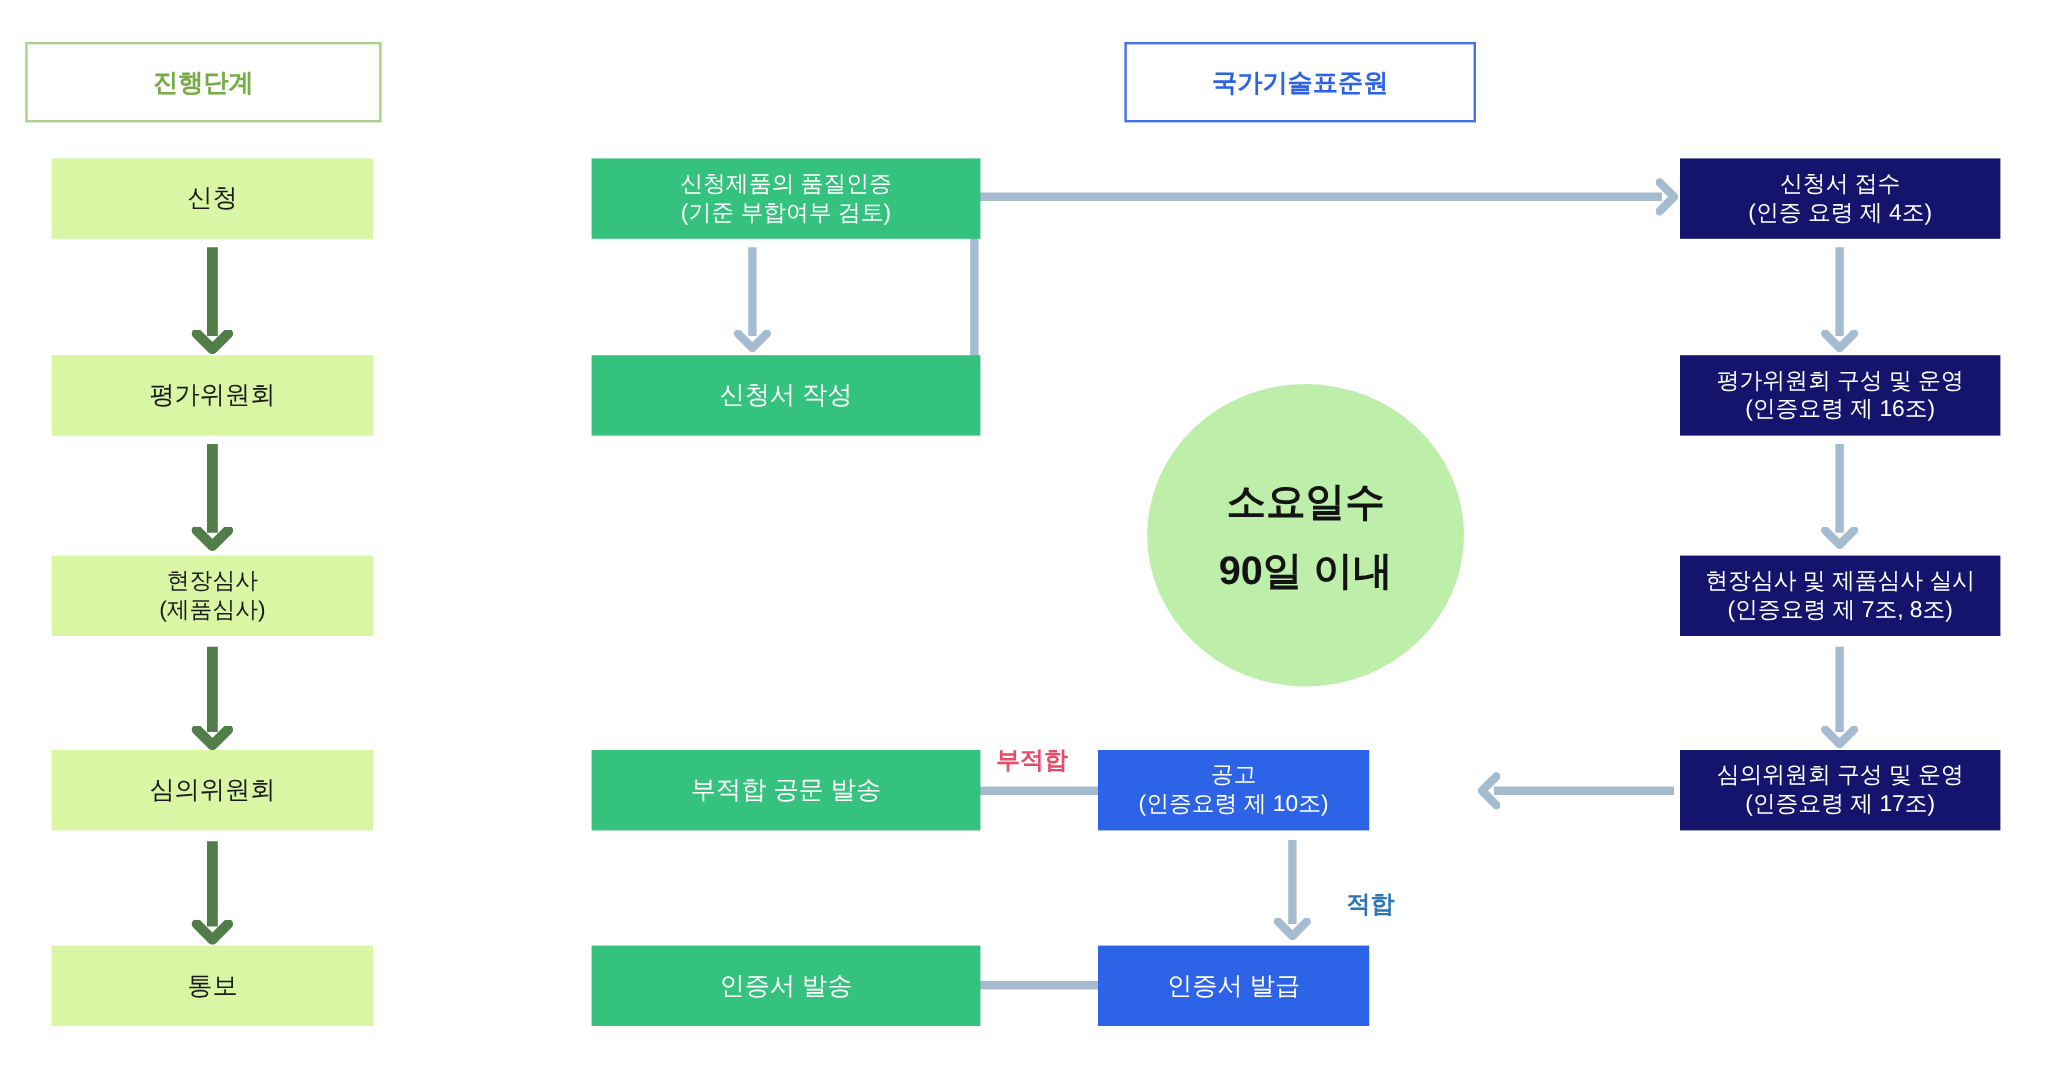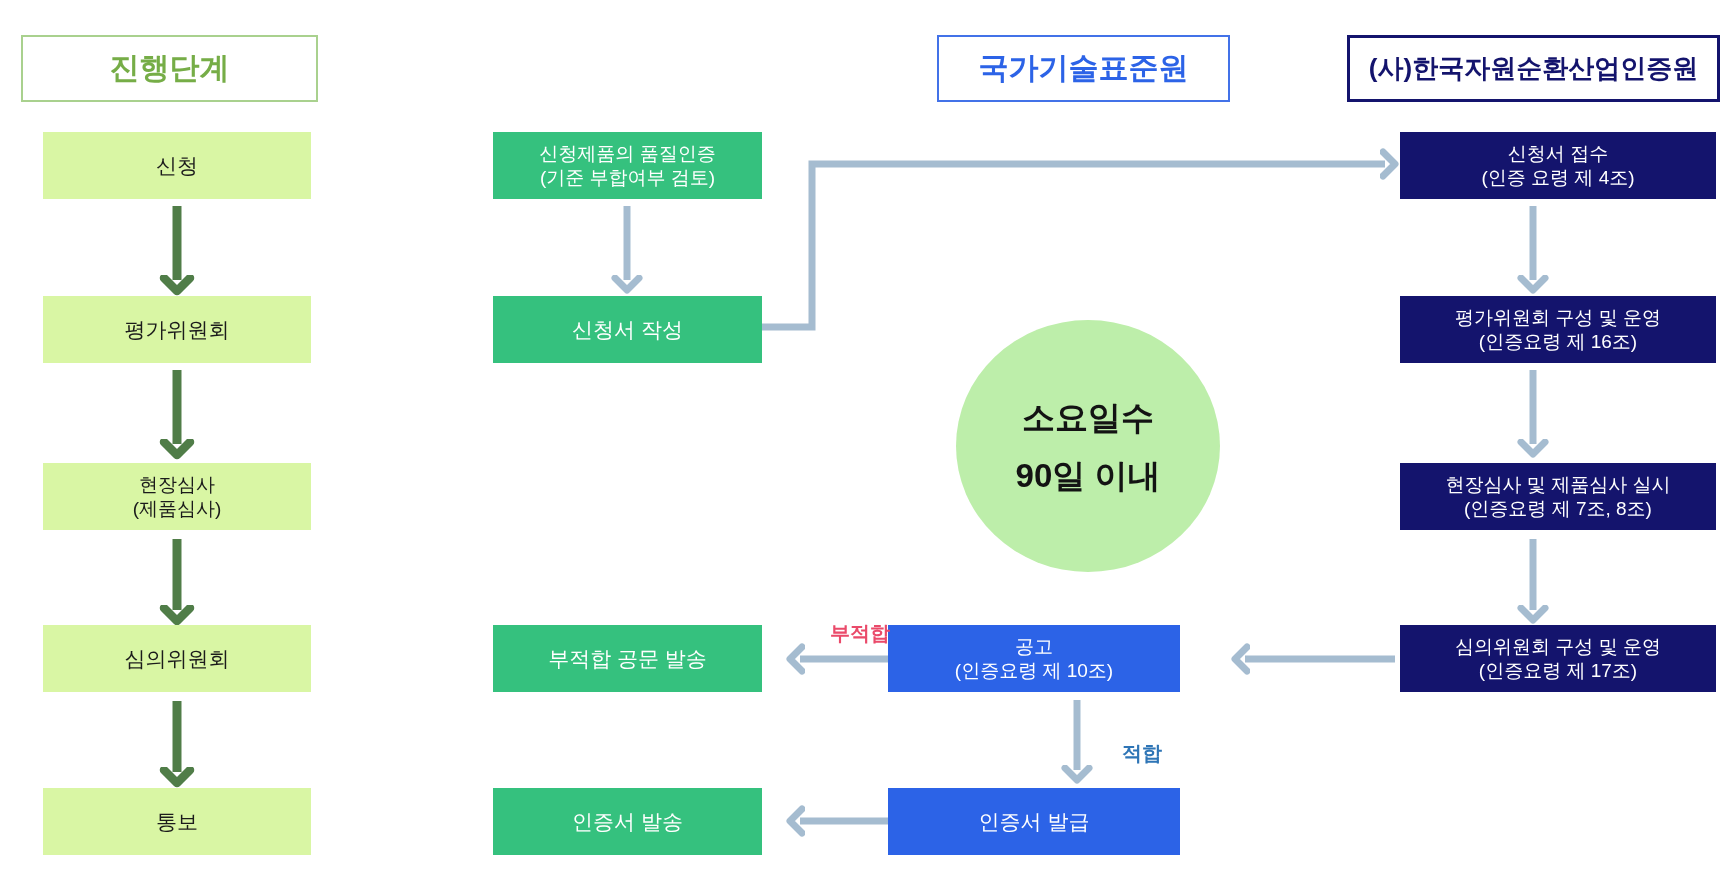--- a/index.html
+++ b/index.html
@@ -14,33 +14,33 @@
     --c-pass:#2e75b6;
     --c-h1-border:#a9d18e;
     --c-h1-text:#76ad47;
     --c-h3-border:#4372e8;
   }
   html,body{margin:0;padding:0;background:#ffffff;}
   body{font-family:"Liberation Sans","DejaVu Sans",sans-serif;}
   .canvas{position:relative;width:1727px;height:889px;background:#ffffff;overflow:hidden;}
   .arrow-layer{position:absolute;left:0;top:0;width:1727px;height:889px;pointer-events:none;}
   .hdr{position:absolute;top:35px;height:67px;background:#fff;display:flex;align-items:center;justify-content:center;
-       font-weight:bold;font-size:30px;box-sizing:border-box;}
+       font-weight:bold;font-size:21px;box-sizing:border-box;}
   .hdr.h1{left:21px;width:297px;border:2px solid var(--c-h1-border);color:var(--c-h1-text);}
   .hdr.h2{left:471px;width:315px;border:2px solid var(--c-green);color:var(--c-green);}
   .hdr.h3{left:925px;width:293px;border:2px solid var(--c-h3-border);color:var(--c-blue);margin-left:12px;}
   .hdr.h4{left:1347px;width:373px;border:3px solid var(--c-navy);color:var(--c-navy);font-size:26px;}
   .box{position:absolute;height:67px;display:flex;flex-direction:column;align-items:center;justify-content:center;
        text-align:center;box-sizing:border-box;line-height:25px;}
   .box.single{font-size:21px;text-align:center;}
   .box.double{font-size:19px;line-height:24px;}
   .c1{left:43px;width:268px;background:var(--c-lightgreen);color:#1b1b1b;}
-  .c2{left:493px;width:269px;background:var(--c-green);color:#ffffff;}
-  .c3{left:888px;width:292px;background:var(--c-blue);color:#ffffff;}
-  .c4{left:1400px;width:316px;background:var(--c-navy);color:#ffffff;}
+  .c2{left:493px;width:324px;background:var(--c-green);color:#ffffff;}
+  .c3{left:915px;width:226px;background:var(--c-blue);color:#ffffff;}
+  .c4{left:1400px;width:267px;background:var(--c-navy);color:#ffffff;}
   .r1{top:132px;} .r2{top:296px;} .r3{top:463px;} .r4{top:625px;} .r5{top:788px;}
   .circle{position:absolute;left:956px;top:320px;width:264px;height:252px;border-radius:50%;
           background:var(--c-circle);display:flex;flex-direction:column;align-items:center;justify-content:center;
           font-size:33px;font-weight:bold;color:#131313;line-height:41px;gap:17px;}
   .edge-label{position:absolute;font-size:20px;font-weight:bold;}
   .edge-label.fail{left:800px;top:620px;width:120px;text-align:center;color:var(--c-fail);}
   .edge-label.pass{left:1098px;top:740px;color:var(--c-pass);margin-left:24px;}
 </style>
 </head>
 <body>
@@ -76,23 +76,20 @@
     <line x1="1077" y1="700" x2="1077" y2="770" stroke="#a5bcd0" stroke-width="7" marker-end="url(#mSteel)"></line>
 
     <line x1="935" y1="821" x2="800" y2="821" stroke="#a5bcd0" stroke-width="7" marker-end="url(#mSteel)"></line>
   </svg>
 
   <div class="hdr h1">
       <span>진행단계</span>
     </div>
   <div class="hdr h3">
       <span>국가기술표준원</span>
-    </div>
-  <div class="hdr h4">
-      <span>(사)한국자원순환산업인증원</span>
     </div>
 
   <div class="box single c1 r1">
       <span>신청</span>
     </div>
   <div class="box single c1 r2">
       <span>평가위원회</span>
     </div>
   <div class="box double c1 r3">
     <span>현장심사</span>

